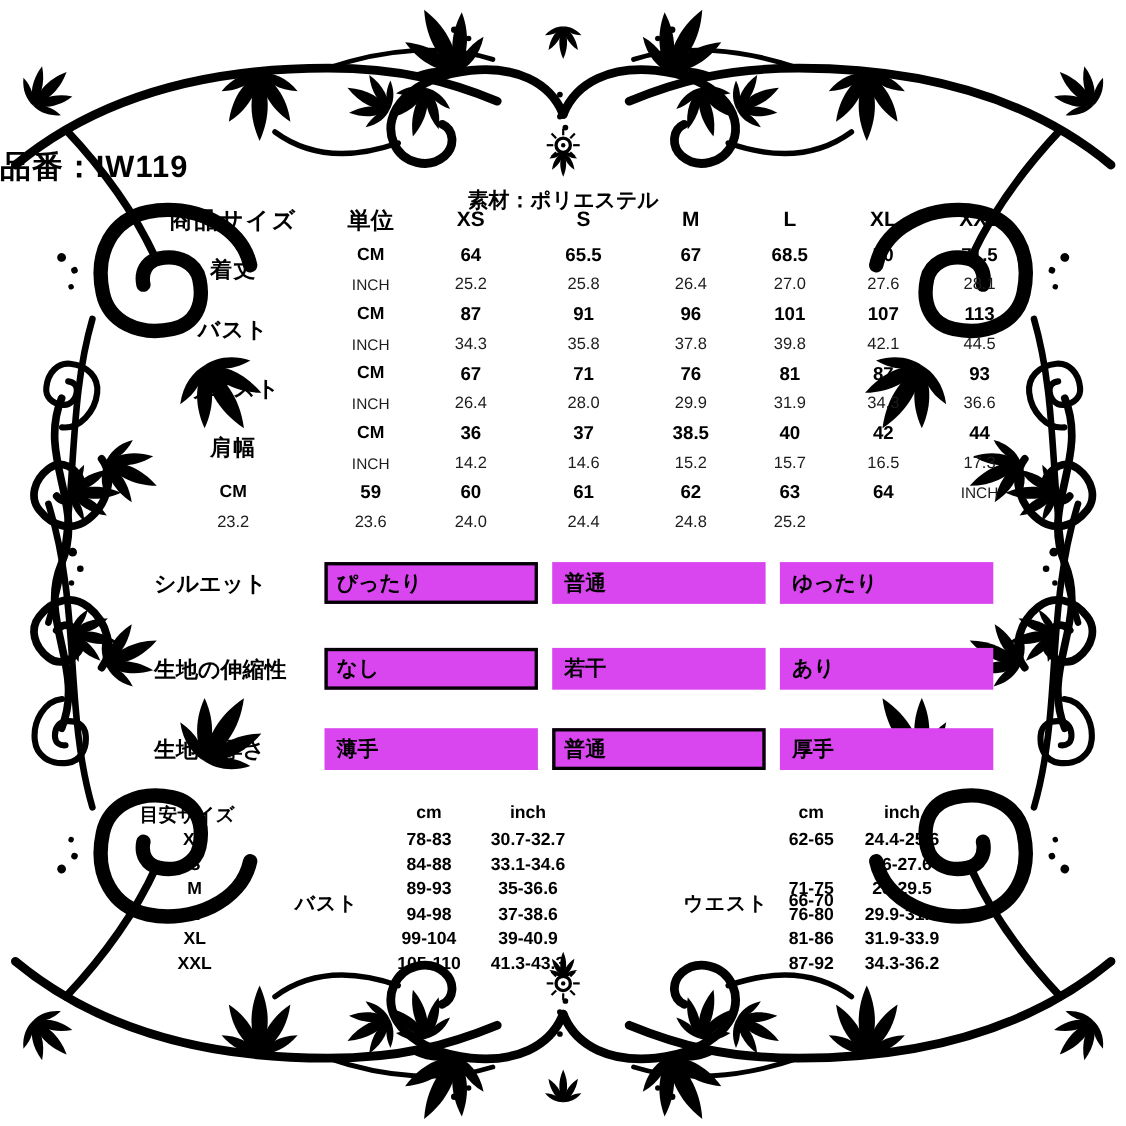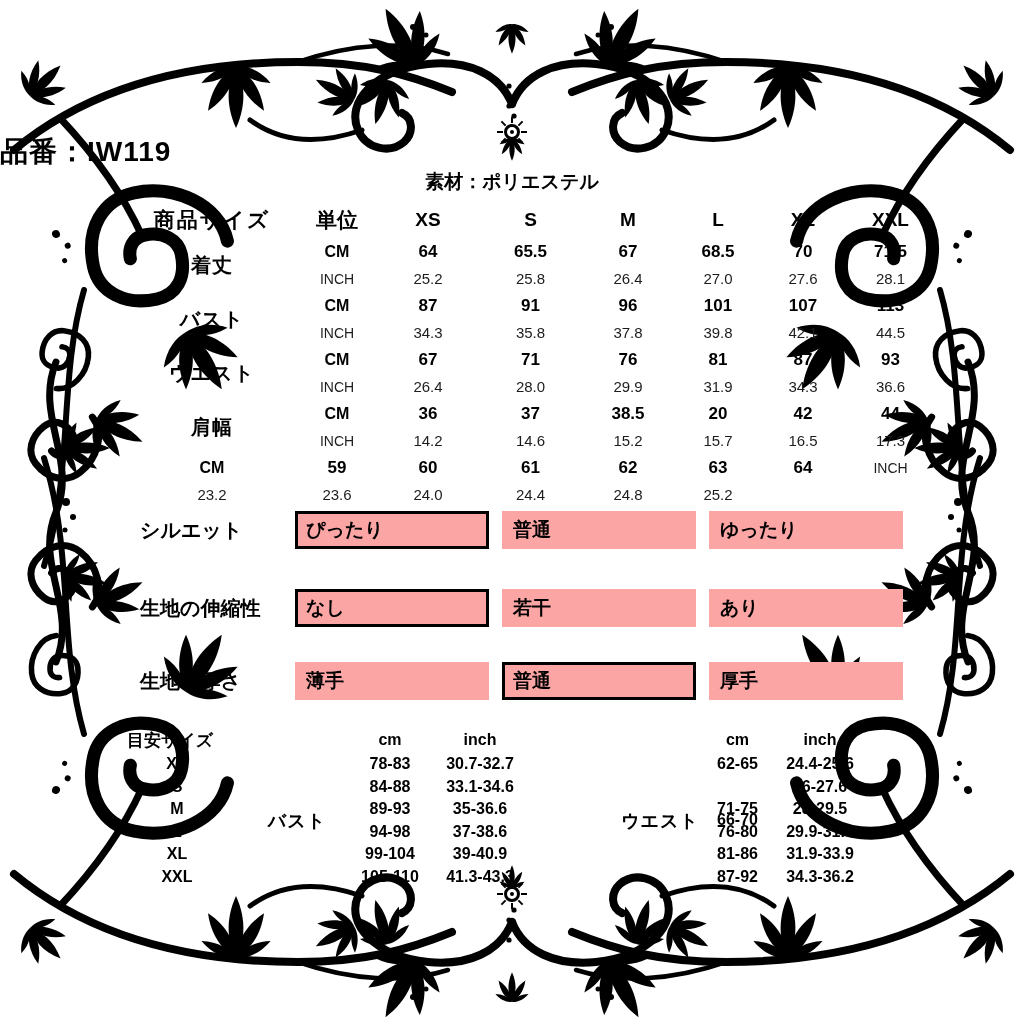--- a/index.html
+++ b/index.html
@@ -5,38 +5,38 @@
   html,body{margin:0;padding:0;background:#ffffff;}
   .canvas{position:relative;width:1024px;height:1024px;background:#ffffff;overflow:hidden;
           font-family:"Liberation Sans","DejaVu Sans",sans-serif;color:#000;}
   .ornament{position:absolute;left:0;top:0;}
   
   .pn-line{position:absolute;top:133px;left:0;width:1024px;
            font-size:28px;font-weight:bold;letter-spacing:1px;}
   .mat-line{position:absolute;top:169px;left:0;width:1024px;text-align:center;
             font-size:19px;font-weight:bold;}
   
-  .size-table{position:absolute;left:128px;top:202px;display:grid;
+  .size-table{position:absolute;left:128px;top:182px;display:grid;
               grid-template-columns:168px 82px 100px 105px 90px 90px 80px 95px;
               grid-template-rows:36px;grid-auto-rows:27px;}
   .c{display:flex;align-items:center;justify-content:center;}
   .corner{font-size:21px;font-weight:bold;letter-spacing:2px;}
   .unit{font-size:21px;font-weight:bold;}
   .sz{font-size:19px;font-weight:bold;}
   .rlabel{grid-row:span 2;font-size:20px;font-weight:bold;letter-spacing:1px;}
   .cmtag{font-size:16px;font-weight:bold;}
   .intag{font-size:14px;color:#1c1c1c;}
   .cmv{font-size:17px;font-weight:bold;}
   .inv{font-size:15px;color:#1c1c1c;}
   
   .attr-row{position:absolute;left:128px;width:792px;height:40px;}
   .attr-label{position:absolute;left:0;top:0;height:40px;display:flex;align-items:center;
               font-size:20px;font-weight:bold;margin-left:12px;}
   .opts{position:absolute;left:167px;top:1px;display:flex;gap:13px;}
-  .opt{width:194px;height:38px;box-sizing:border-box;background:#fca5a5;
+  .opt{width:194px;height:38px;box-sizing:border-box;background:#d946ef;
        border:3px solid rgba(0,0,0,0);display:flex;align-items:center;padding-left:8px;
        font-size:19px;font-weight:bold;}
   .opt.selected{border-color:#000;}
   
   .ref-table{position:absolute;left:115px;top:727px;display:grid;
              grid-template-columns:124px 116px 70px 110px 85px 80px 75px 90px;
              grid-template-rows:26px repeat(6,22.5px);}
   .rc{display:flex;align-items:center;justify-content:center;font-weight:bold;}
   .ref-title{justify-content:flex-start;padding-left:12px;font-size:17px;}
   .ref-h{font-size:16px;}
@@ -210,21 +210,21 @@
     <div class="c inv">29.9</div>
     <div class="c inv">31.9</div>
     <div class="c inv">34.3</div>
     <div class="c inv">36.6</div>
 
     <div class="c rlabel">肩幅</div>
     <div class="c cmtag">CM</div>
     <div class="c cmv">36</div>
     <div class="c cmv">37</div>
     <div class="c cmv">38.5</div>
-    <div class="c cmv">20</div>
+    <div class="c cmv">40</div>
     <div class="c cmv">42</div>
     <div class="c cmv">44</div>
     <div class="c intag">INCH</div>
     <div class="c inv">14.2</div>
     <div class="c inv">14.6</div>
     <div class="c inv">15.2</div>
     <div class="c inv">15.7</div>
     <div class="c inv">16.5</div>
     <div class="c inv">17.3</div>
 

